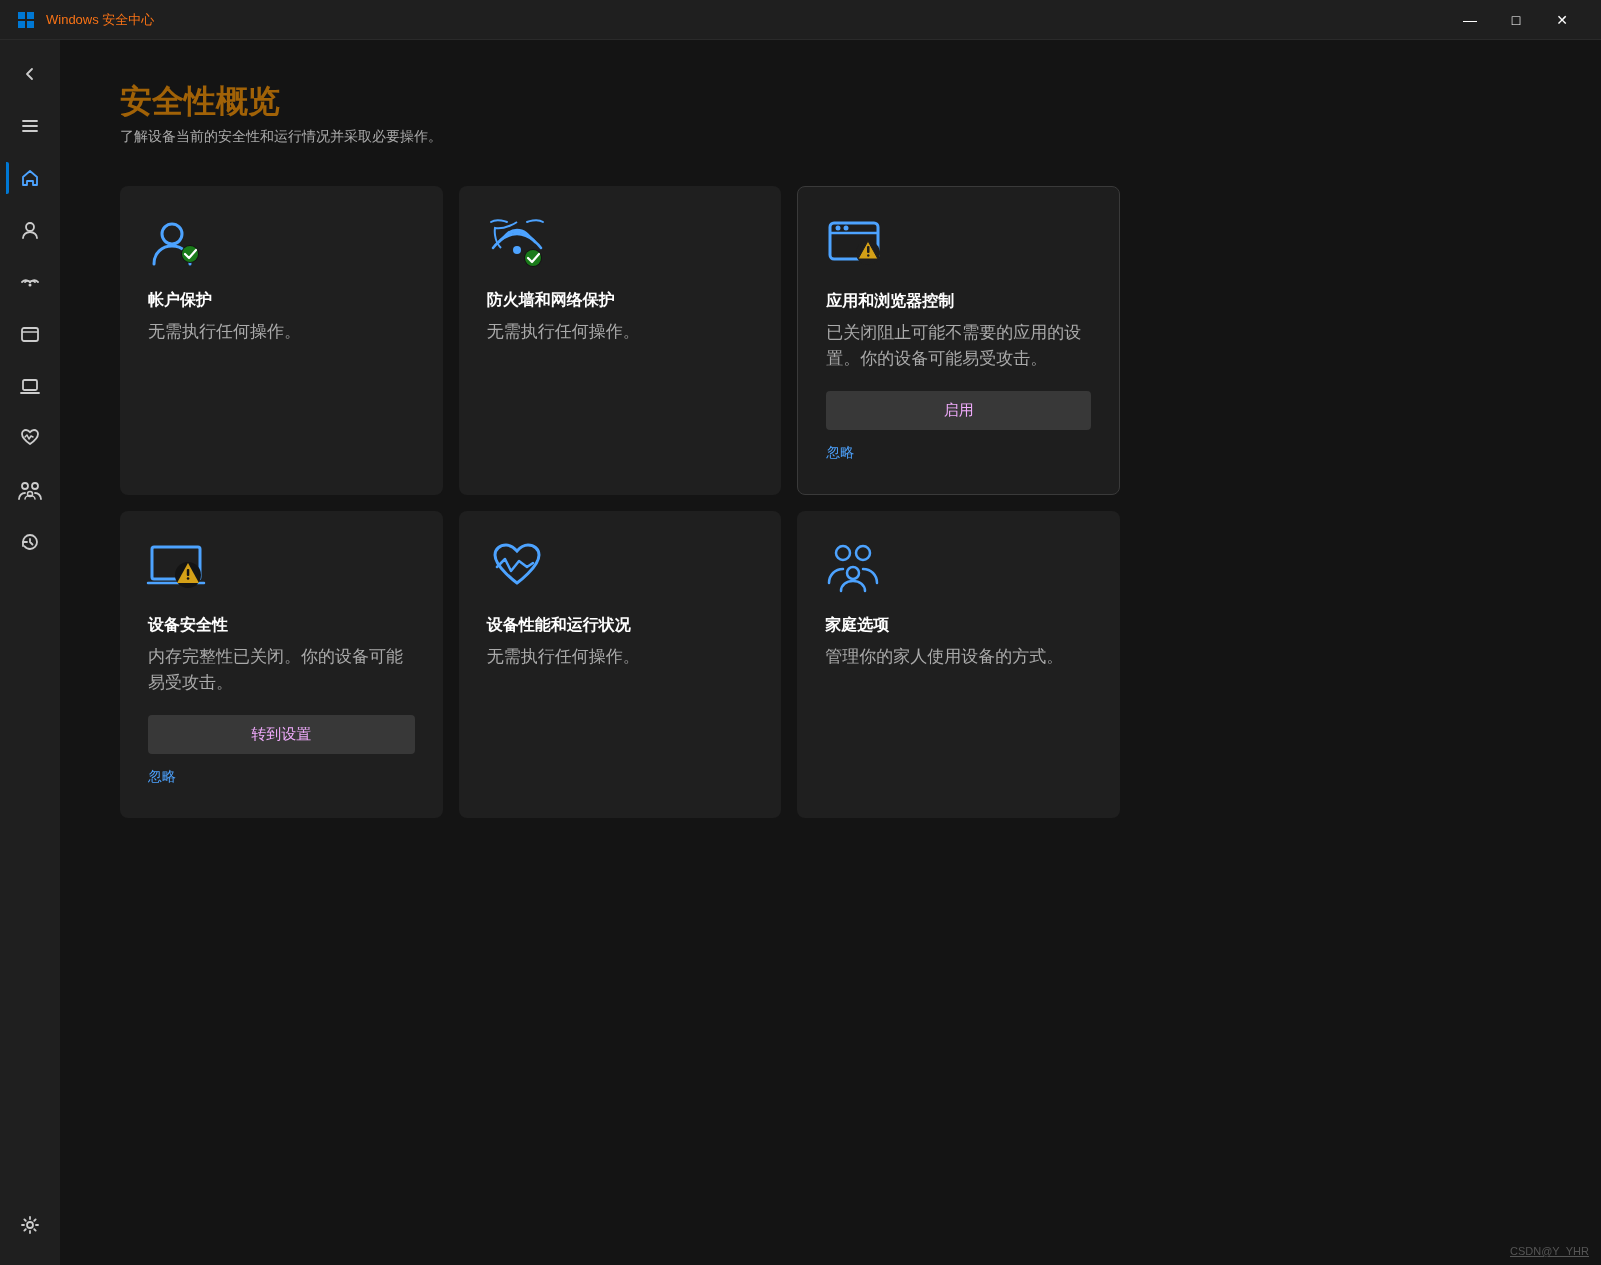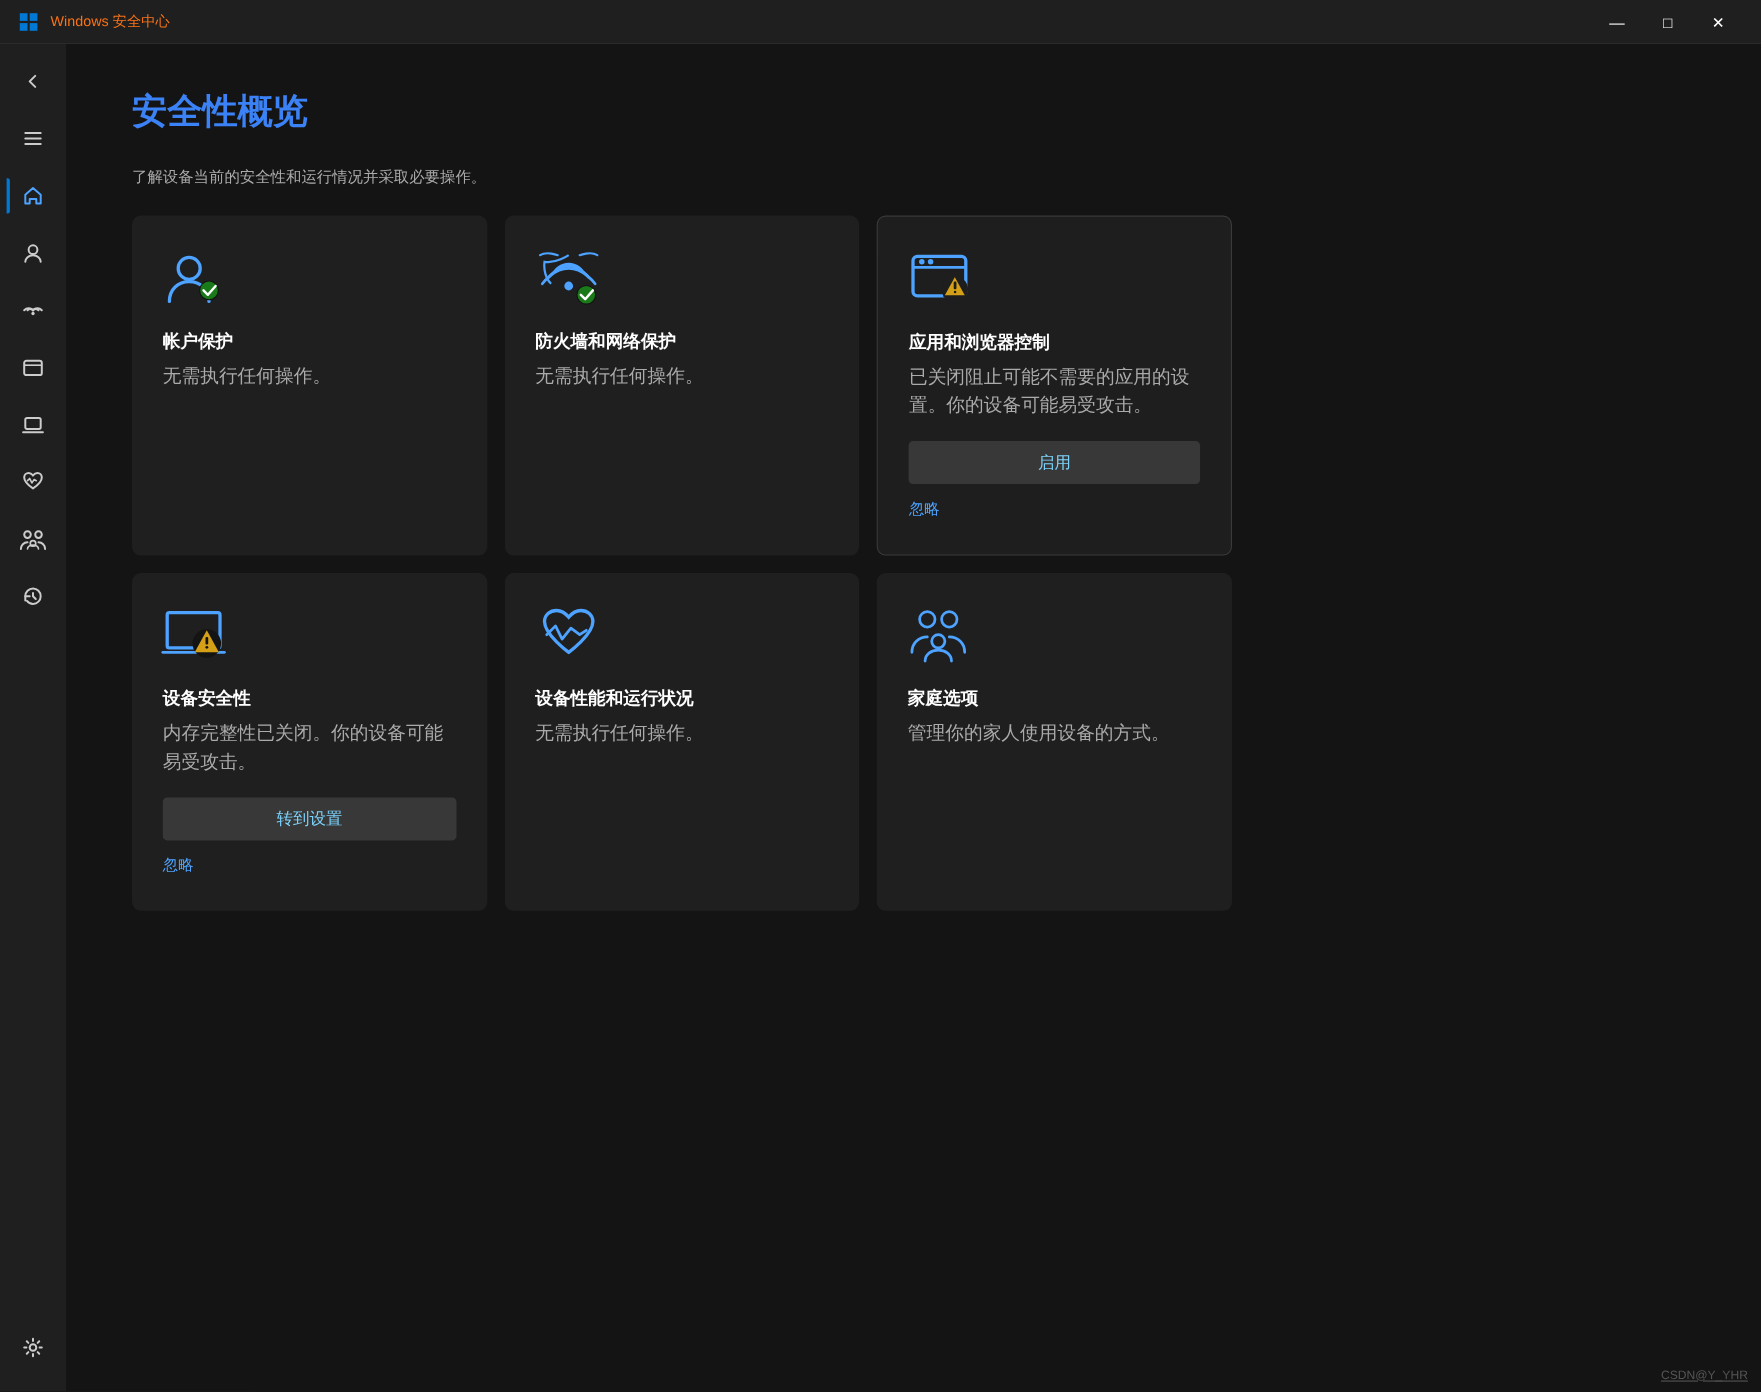--- a/index.html
+++ b/index.html
@@ -99,29 +99,29 @@
 
     
     .main-content {
       flex: 1;
       background: #141414;
       padding: 40px 60px;
       overflow-y: auto;
     }
 
     .page-title {
-      color: #3b82f6;
+      color: #a16207;
       font-size: 32px;
       font-weight: 600;
-      margin-bottom: 28px;
+      margin-bottom: 4px;
     }
     .page-subtitle {
       color: #aaaaaa;
       font-size: 14px;
-      margin-bottom: 26px;
+      margin-bottom: 40px;
     }
 
     
     .cards-grid {
       display: grid;
       grid-template-columns: repeat(3, 1fr);
       gap: 16px;
       max-width: 1000px;
     }
 
@@ -156,21 +156,21 @@
       line-height: 1.5;
     }
 
     .card-button {
       margin-top: 20px;
       padding: 10px 0;
       width: 100%;
       background: #3a3a3a;
       border: none;
       border-radius: 4px;
-      color: #7dd3fc;
+      color: #f0abfc;
       font-size: 15px;
       cursor: pointer;
       font-family: Liberation Serif, serif;
     }
     .card-button.primary {
       background: #383838;
     }
 
     .card-link {
       display: block;

